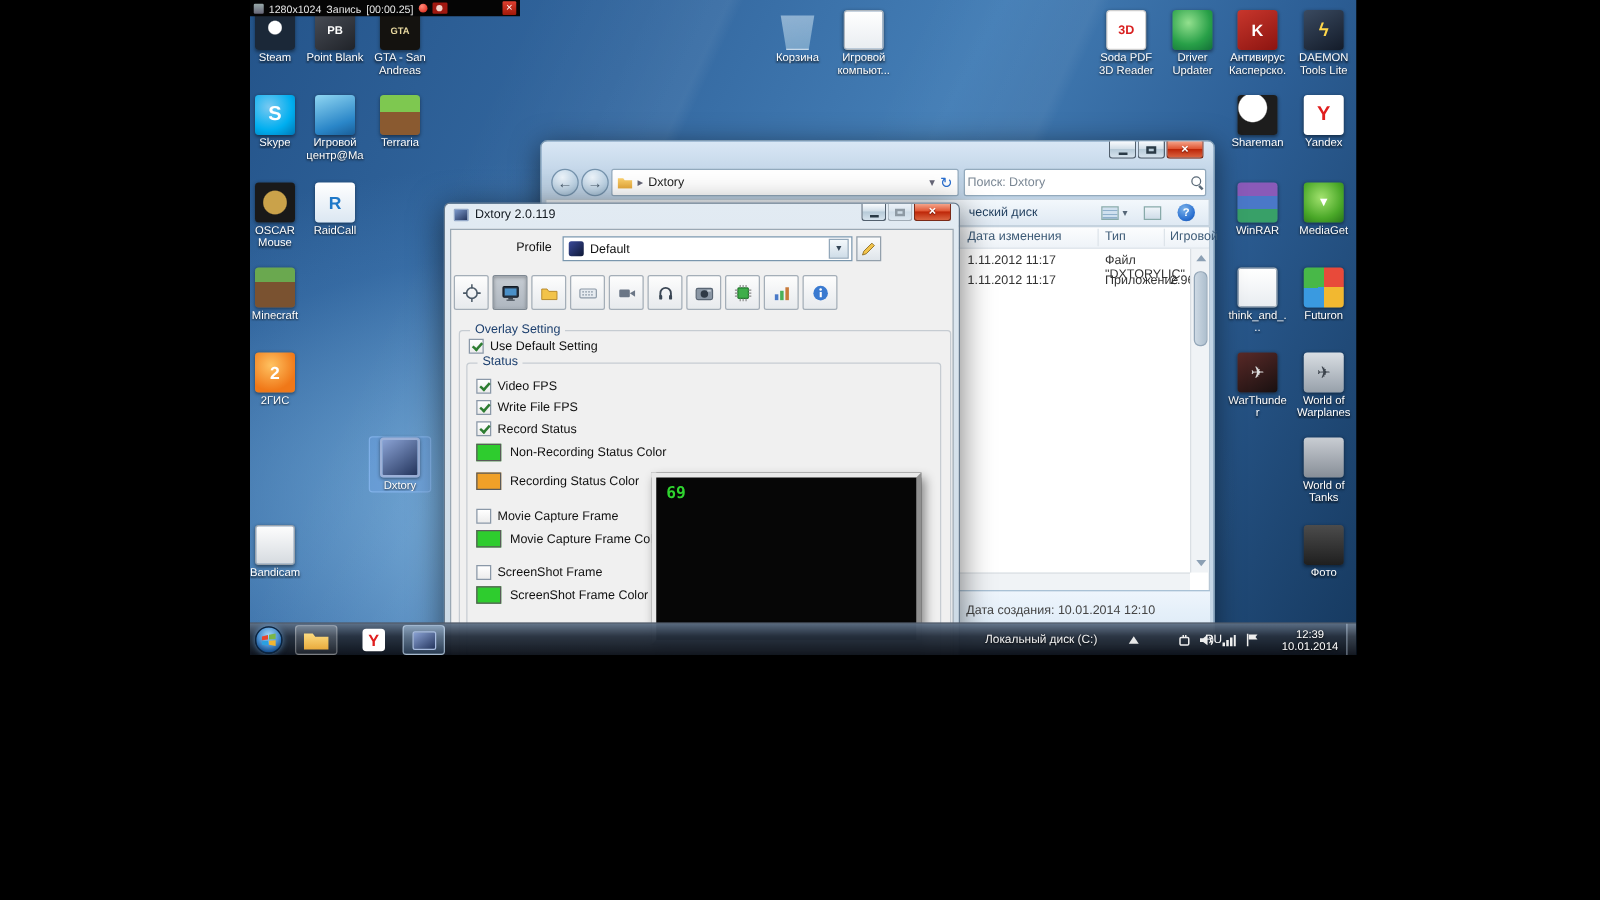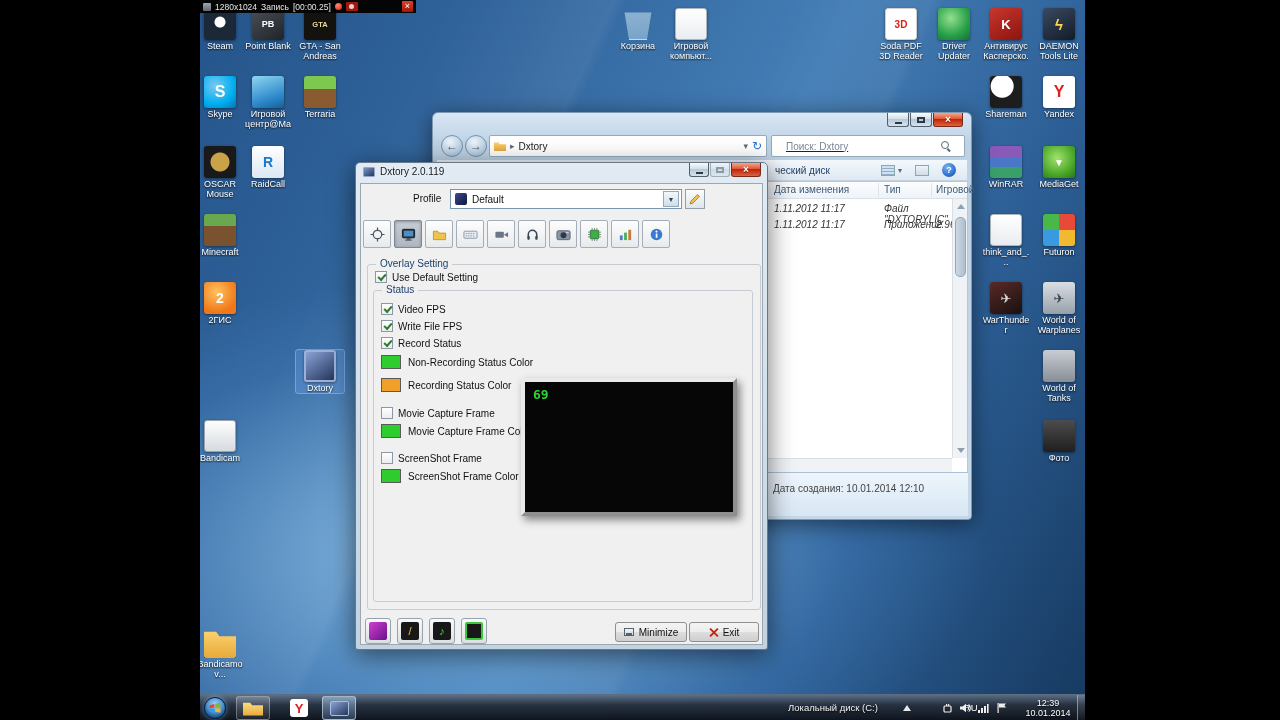--- a/index.html
+++ b/index.html
@@ -1,20 +1,20 @@
 <!DOCTYPE html>
 <html><head>
 <meta charset="utf-8">
 <style>
   html,body{margin:0;padding:0;width:1280px;height:720px;overflow:hidden;background:#000;
     font-family:"Liberation Sans","DejaVu Sans",sans-serif;}
   *{box-sizing:border-box;}
   #stage{position:relative;width:1280px;height:720px;background:#000;}
   
-  #desktop{position:absolute;left:200px;top:0;width:885px;height:720px;overflow:hidden;
+  #desktop{position:absolute;left:200px;top:0;width:885px;height:524px;overflow:hidden;
     background:
       radial-gradient(ellipse 700px 360px at 30% 76%, rgba(150,205,245,.75), rgba(80,140,200,.25) 55%, transparent 75%),
       linear-gradient(118deg,#24548a 0%,#33679f 28%,#447eb6 52%,#2c5e95 74%,#16395f 100%);}
   #desktop::before{content:"";position:absolute;inset:0;pointer-events:none;
     background:linear-gradient(115deg,transparent 20%,rgba(255,255,255,.06) 34%,transparent 35%,transparent 48%,rgba(255,255,255,.05) 60%,transparent 61%);}
   
   #recbar{position:absolute;left:0;top:0;width:216px;height:13px;background:#050505;z-index:60;
     display:flex;align-items:center;gap:4px;padding:0 3px;font-size:8.5px;color:#e6e6e6;}
   .rb-ic{width:8px;height:8px;background:linear-gradient(#9aa,#667);border-radius:1px;}
   .rb-dot{width:7px;height:7px;border-radius:50%;background:radial-gradient(circle at 35% 30%,#ff8a7a,#d81e10);}
@@ -77,40 +77,40 @@
     box-shadow:0 4px 22px rgba(0,0,0,.5);font-size:10px;color:#222;}
   .navc{position:absolute;width:22px;height:22px;border-radius:50%;border:1px solid #7593ad;color:#4a5c6e;
     background:radial-gradient(circle at 40% 30%,#eef5fb,#bcd2e4 60%,#93b2ca);display:flex;align-items:center;justify-content:center;font-size:12px;}
   .addr{position:absolute;left:56px;top:22px;width:278px;height:22px;background:#fff;border:1px solid #93aabd;border-radius:2px;
     display:flex;align-items:center;gap:4px;padding:0 4px;}
   .fico{width:12px;height:10px;background:linear-gradient(#ffd978,#e8a93a);clip-path:polygon(0 15%,38% 15%,48% 32%,100% 32%,100% 100%,0 100%);}
   .caret{color:#667;font-size:9px;}
   .addr-sp{flex:1;}
   .addr-ref{color:#2a6fd0;font-size:12px;}
   .srch{position:absolute;left:338px;top:22px;width:194px;height:22px;background:#fff;border:1px solid #93aabd;border-radius:2px;
-    display:flex;align-items:center;padding:0 12px;text-decoration:underline;}
+    display:flex;align-items:center;padding:0 0;}
   .srch input{flex:1;border:none;outline:none;font-size:10px;font-family:inherit;color:#333;background:transparent;}
   .srch input::placeholder{color:#7a8794;}
   .mag{position:relative;width:11px;height:11px;}
   .mag::before{content:"";position:absolute;left:0;top:0;width:6px;height:6px;border:1.5px solid #5a6a78;border-radius:50%;}
   .mag::after{content:"";position:absolute;left:7px;top:7px;width:4px;height:1.5px;background:#5a6a78;transform:rotate(45deg);transform-origin:0 0;}
   .cmdbar{position:absolute;left:3px;right:3px;top:46px;height:22px;background:linear-gradient(#f3f8fc,#dfe9f3);
     border:1px solid #c4d2de;display:flex;align-items:center;color:#1e3c5c;}
   .cmdtext{position:absolute;left:338px;}
   .viewic{position:absolute;left:444px;width:14px;height:11px;border:1px solid #8aa;background:
     repeating-linear-gradient(#cfe0ef 0 2px,#8fb0cc 2px 3px);}
   .viewdd{position:absolute;left:461px;color:#567;font-size:8px;}
   .panic{position:absolute;left:478px;width:14px;height:11px;border:1px solid #8aa;background:linear-gradient(#eef4f9,#cfdcE8);}
   .helpc{position:absolute;left:505px;width:14px;height:14px;border-radius:50%;color:#fff;font-size:9px;font-weight:bold;
     background:radial-gradient(circle at 38% 30%,#7ab2ea,#2a6fd0 65%,#1a4ea0);display:flex;align-items:center;justify-content:center;}
   .xlist{position:absolute;left:3px;right:3px;top:68px;height:292px;background:#fff;border:1px solid #b8c8d6;}
   .xhead{position:absolute;left:0;right:0;top:0;height:17px;background:linear-gradient(#fcfdfe,#eef3f8);border-bottom:1px solid #d8e0e8;}
   .xh{position:absolute;top:2px;color:#3c5a76;}
   .xsep{position:absolute;top:1px;width:1px;height:14px;background:#dde4ea;}
-  .xcell{position:absolute;color:#333;font-style:italic;}
+  .xcell{position:absolute;color:#333;}
   .vscroll{position:absolute;right:0;top:17px;width:15px;bottom:14px;background:#f0f3f6;border-left:1px solid #dadfe4;}
   .vthumb{position:absolute;left:2px;top:18px;width:11px;height:60px;background:linear-gradient(90deg,#cdd9e4,#aebfce);border:1px solid #93a6b8;border-radius:5px;}
   .varrow{position:absolute;left:4px;width:0;height:0;border-left:4px solid transparent;border-right:4px solid transparent;}
   .hscroll{position:absolute;left:0;right:15px;bottom:0;height:14px;background:#f0f3f6;border-top:1px solid #dadfe4;}
   .hthumb{position:absolute;left:18px;top:2px;width:250px;height:9px;background:linear-gradient(#cdd9e4,#aebfce);border:1px solid #93a6b8;border-radius:4px;}
   .xdetails{position:absolute;left:3px;right:3px;bottom:3px;height:44px;background:linear-gradient(#eef5fc,#d7e7f5);
     border-top:1px solid #a9c1d5;color:#444;}
   
   #dx{position:absolute;left:155px;top:162px;width:413px;height:488px;z-index:30;
     background:linear-gradient(#e2ebf3,#c3d3e0);border:1px solid #66798c;border-radius:5px 5px 3px 3px;

